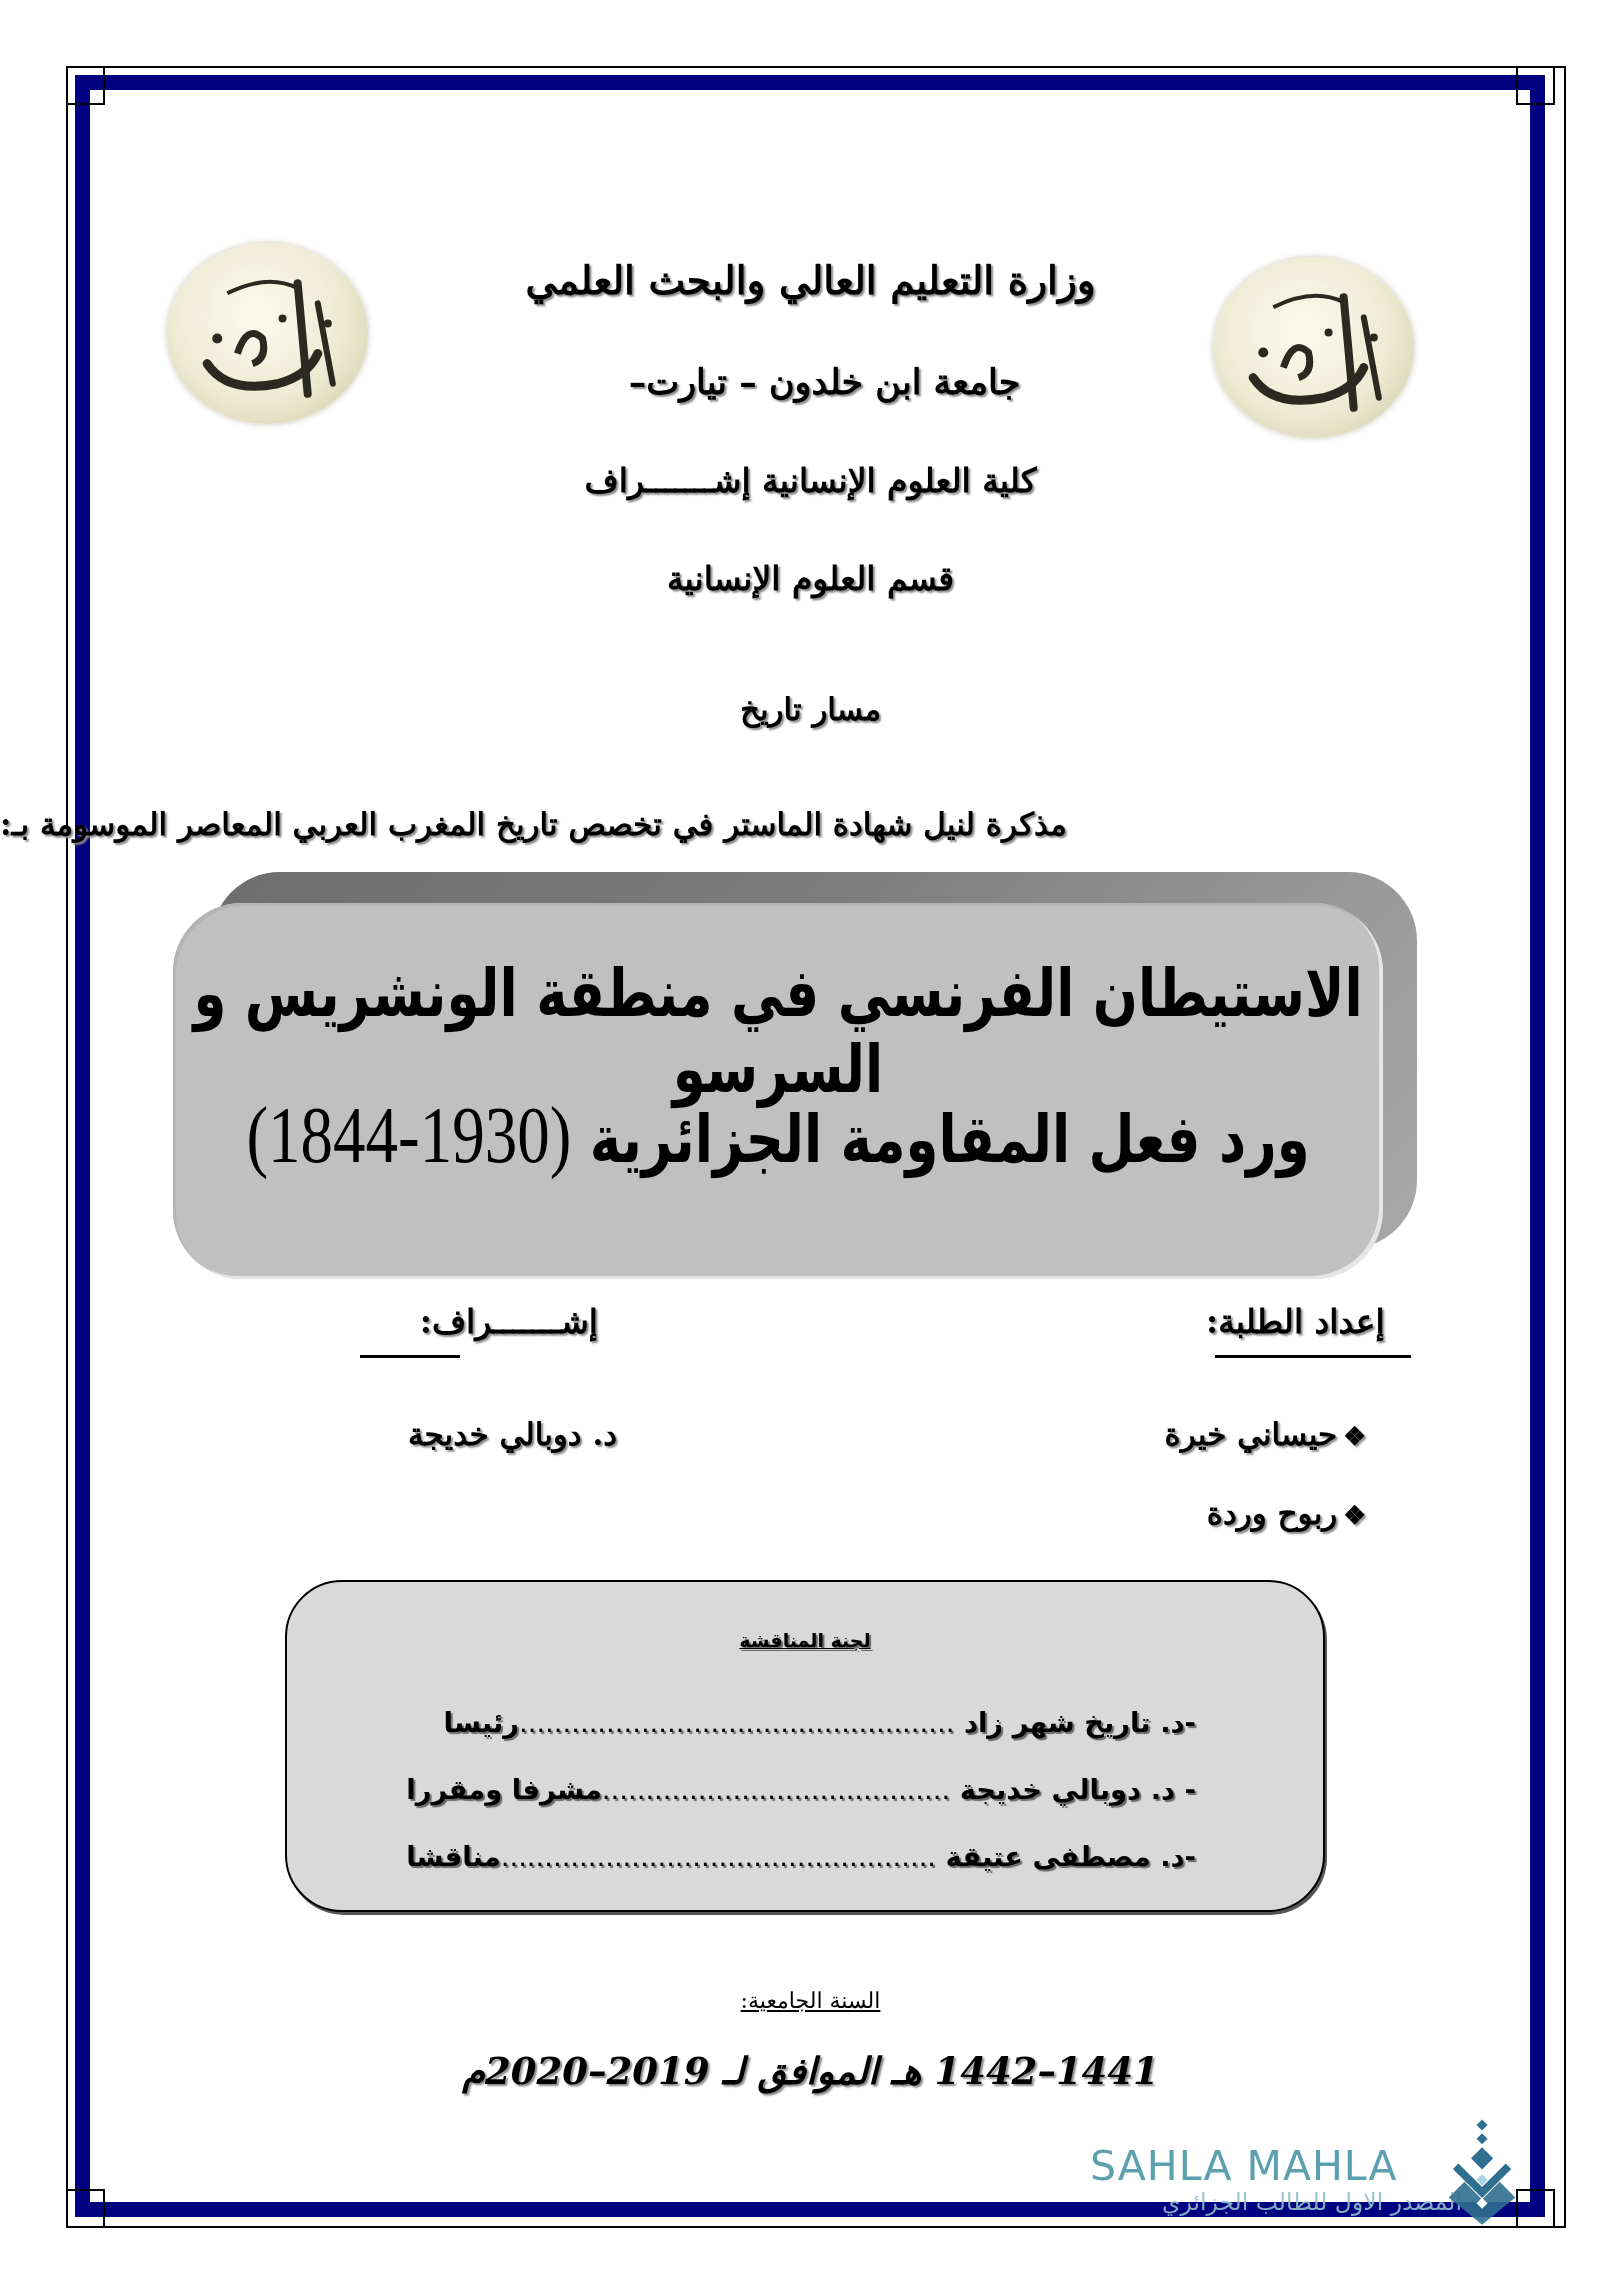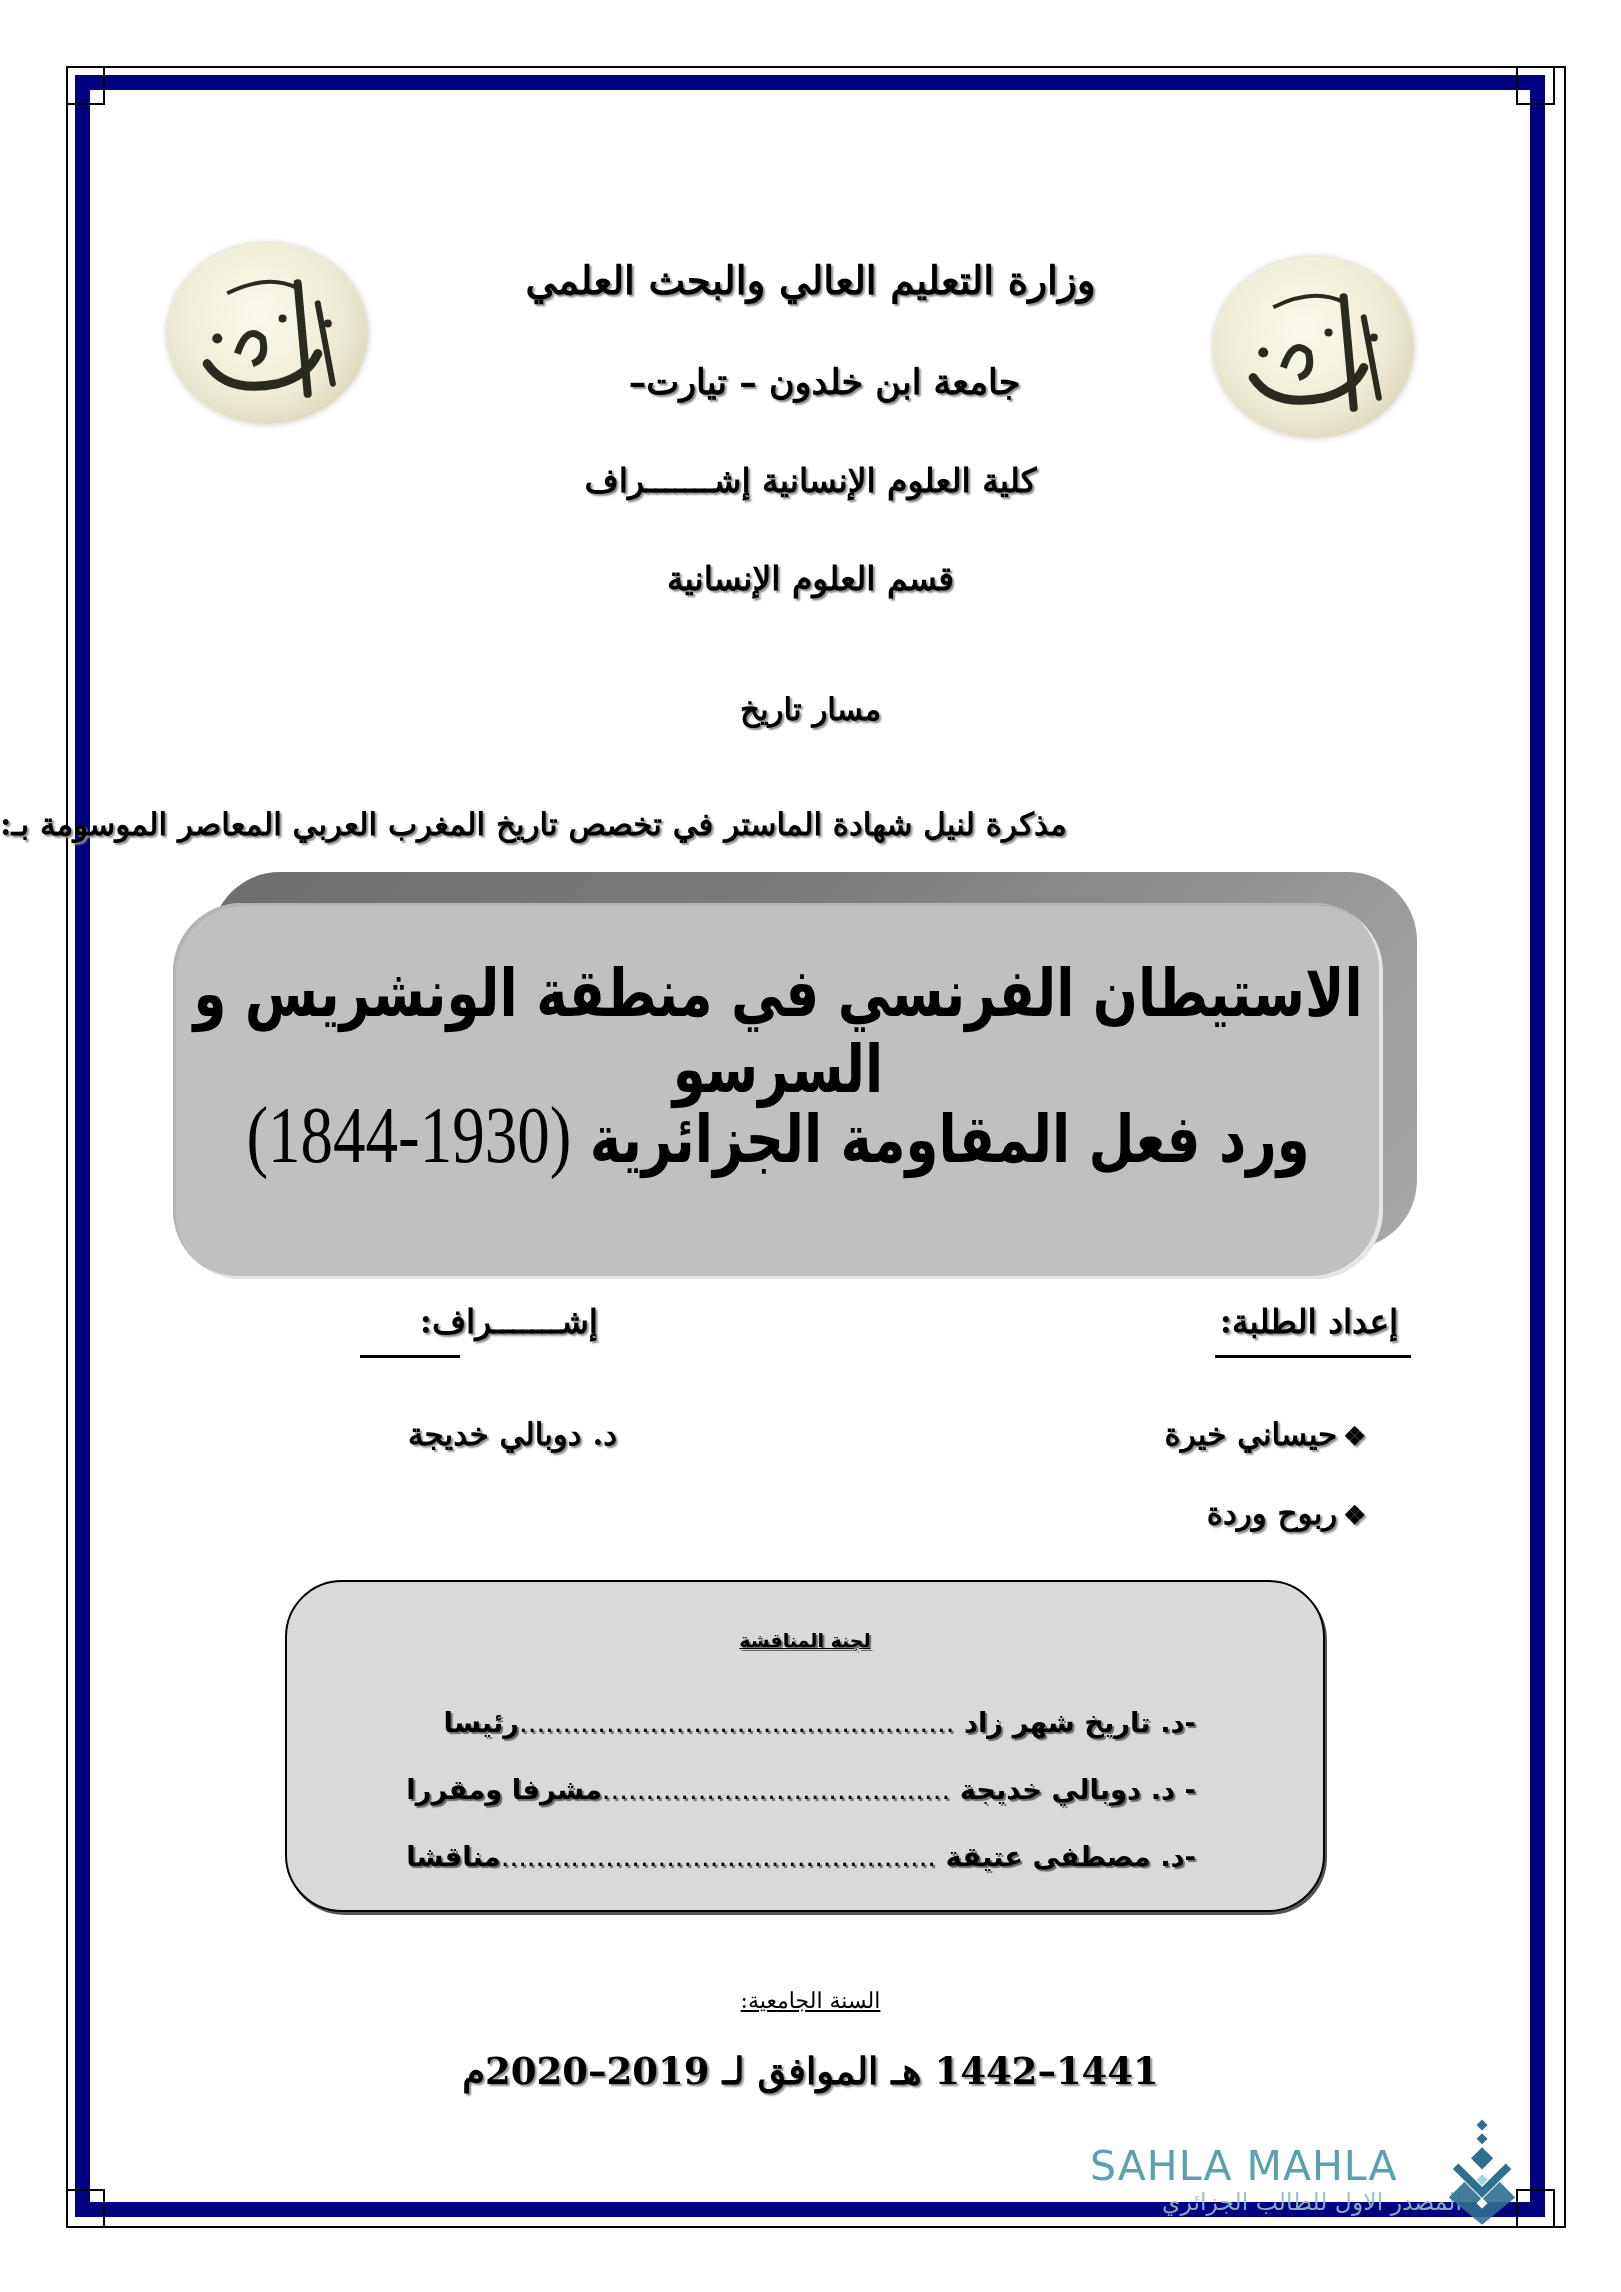--- a/index.html
+++ b/index.html
@@ -148,21 +148,21 @@
 <div>
   <div class="tbox-back"></div>
   <div class="tbox-front"></div>
   <div class="tbox-line" style="top:970px;">الاستيطان الفرنسي في منطقة الونشريس و السرسو</div>
   <div class="tbox-line" style="top:1098px;">
     <span>ورد فعل المقاومة الجزائرية</span>
     <span class="yr" dir="ltr">(1844-1930)</span>
   </div>
 </div>
 
-<div class="label-u" style="left:1206px; width:206px; text-align:center; top:1302px;">إعداد الطلبة:</div>
+<div class="label-u" style="left:1206px; width:206px; text-align:left; top:1302px;">إعداد الطلبة:</div>
 <div class="underline" style="left:1215px; width:196px; top:1355px;"></div>
 
 <div class="label-u" style="left:353px; width:245px; text-align:right; top:1302px;">إشـــــــراف:</div>
 <div class="underline" style="left:360px; width:100px; top:1355px;"></div>
 
 <div class="name" style="right:255px; top:1416px;">
   <span class="bullet">❖</span><span>حيساني خيرة</span>
 </div>
 <div class="name" style="right:255px; top:1495px;">
   <span class="bullet">❖</span><span>ربوح وردة</span>
@@ -182,21 +182,21 @@
   <span>دوبالي خديجة</span>
   <span class="c-dots">........................................</span><span>مشرفا ومقررا</span>
 </div>
 <div class="c-row" style="top:1841px;">
   <span>-د.</span>
   <span>مصطفى عتيقة</span>
   <span class="c-dots">..................................................</span><span>مناقشا</span>
 </div>
 
 <div class="center-line year-label" style="top:1988px;">السنة الجامعية:</div>
-<div class="center-line year-val" style="top:2049px;">1441–1442 هـ الموافق لـ 2019–2020م</div>
+<div class="center-line year-val" style="top:2049px;font-style:italic;">1441–1442 هـ الموافق لـ 2019–2020م</div>
 
 <div>
   <div class="wm-title">SAHLA MAHLA</div>
   <div class="wm-sub">المصدر الاول للطالب الجزائري</div>
   <svg class="wm-mark" viewBox="0 0 90 110">
     <rect x="38" y="2" width="8" height="8" transform="rotate(45 42 6)" fill="#2f6f8f"></rect>
     <rect x="38" y="16" width="8" height="8" transform="rotate(45 42 20)" fill="#2f6f8f"></rect>
     <rect x="34" y="32" width="16" height="16" transform="rotate(45 42 40)" fill="#2f6f8f"></rect>
     <path d="M15 48 L42 75 L69 48" stroke="#2f6f8f" stroke-width="8" fill="none"></path>
     <rect x="38" y="58" width="8" height="8" transform="rotate(45 42 62)" fill="#a8d4e0"></rect>

